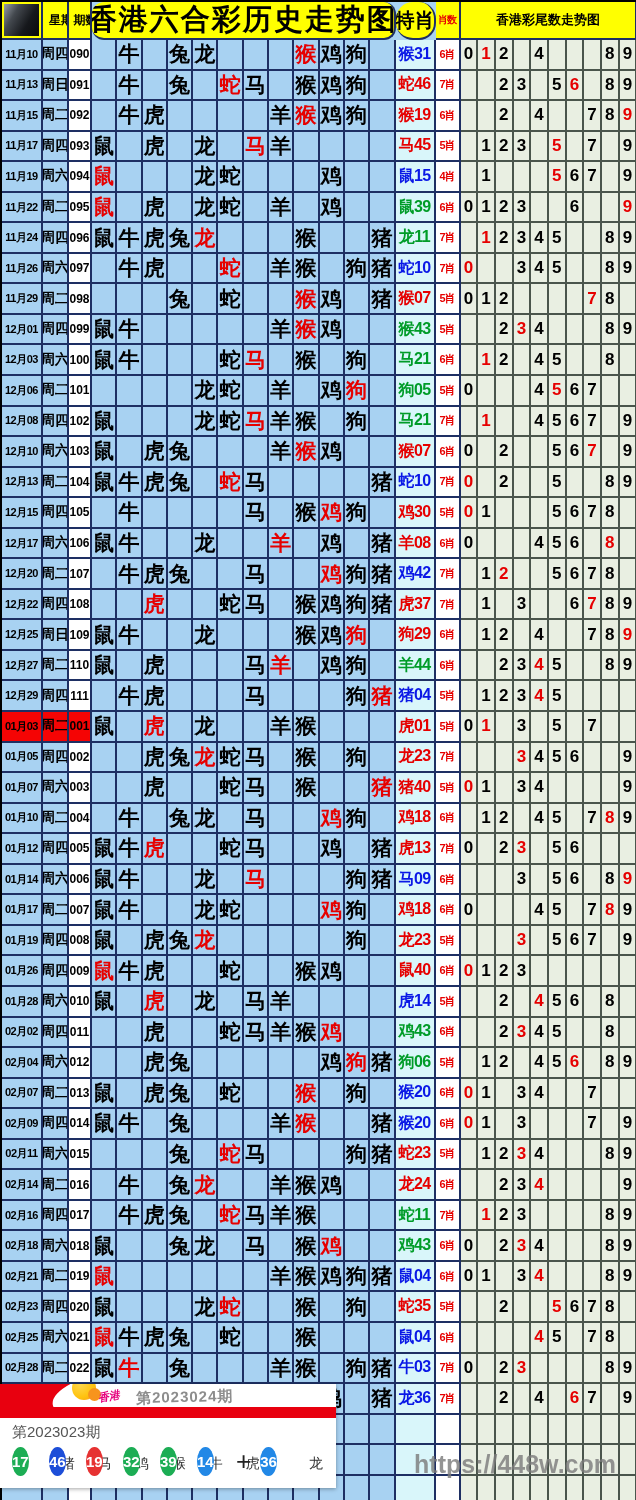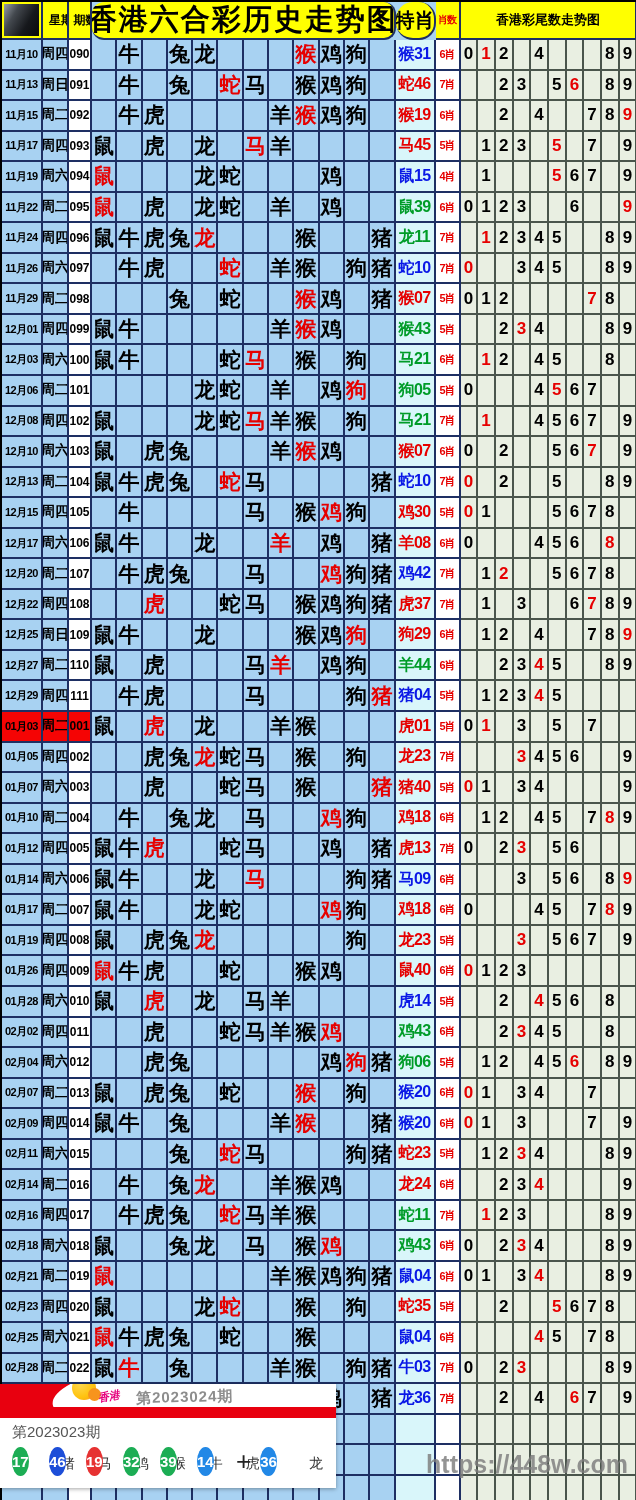--- a/index.html
+++ b/index.html
@@ -49,21 +49,21 @@
         transform:rotate(-1.5deg);font-weight:bold;z-index:3;}
   .card-redbar{height:11px;background:#e8000f;}
   .card-body{padding:5px 19px 0 12px;}
   .result-period{color:#555;font-size:15px;font-weight:normal;}
   .balls{display:flex;align-items:flex-start;gap:7px;margin-top:5px;}
   .ball-col{display:flex;align-items:center;width:30px;gap:32px;}
   .ball{width:29px;height:29px;border-radius:50%;color:#fff;font-size:15px;font-weight:bold;
         display:flex;align-items:center;justify-content:center;}
   .ball-label{color:#333;font-size:14px;margin-top:4px;font-weight:normal;}
   .plus{font-size:26px;color:#222;line-height:29px;padding:0 2px;font-weight:normal;}
-  .watermark{position:absolute;right:8px;top:1450px;z-index:6;font-size:25px;
+  .watermark{position:absolute;right:20px;top:1450px;z-index:6;font-size:25px;
         color:rgba(125,125,125,0.82);letter-spacing:0px;text-decoration:none;font-weight:bold;}
 </style>
 </head>
 <body>
 
 <div class="page">
   <div id="grid">
     <div class="c bg-yellow photo-cell">
       <div class="photo"></div>
     </div>

